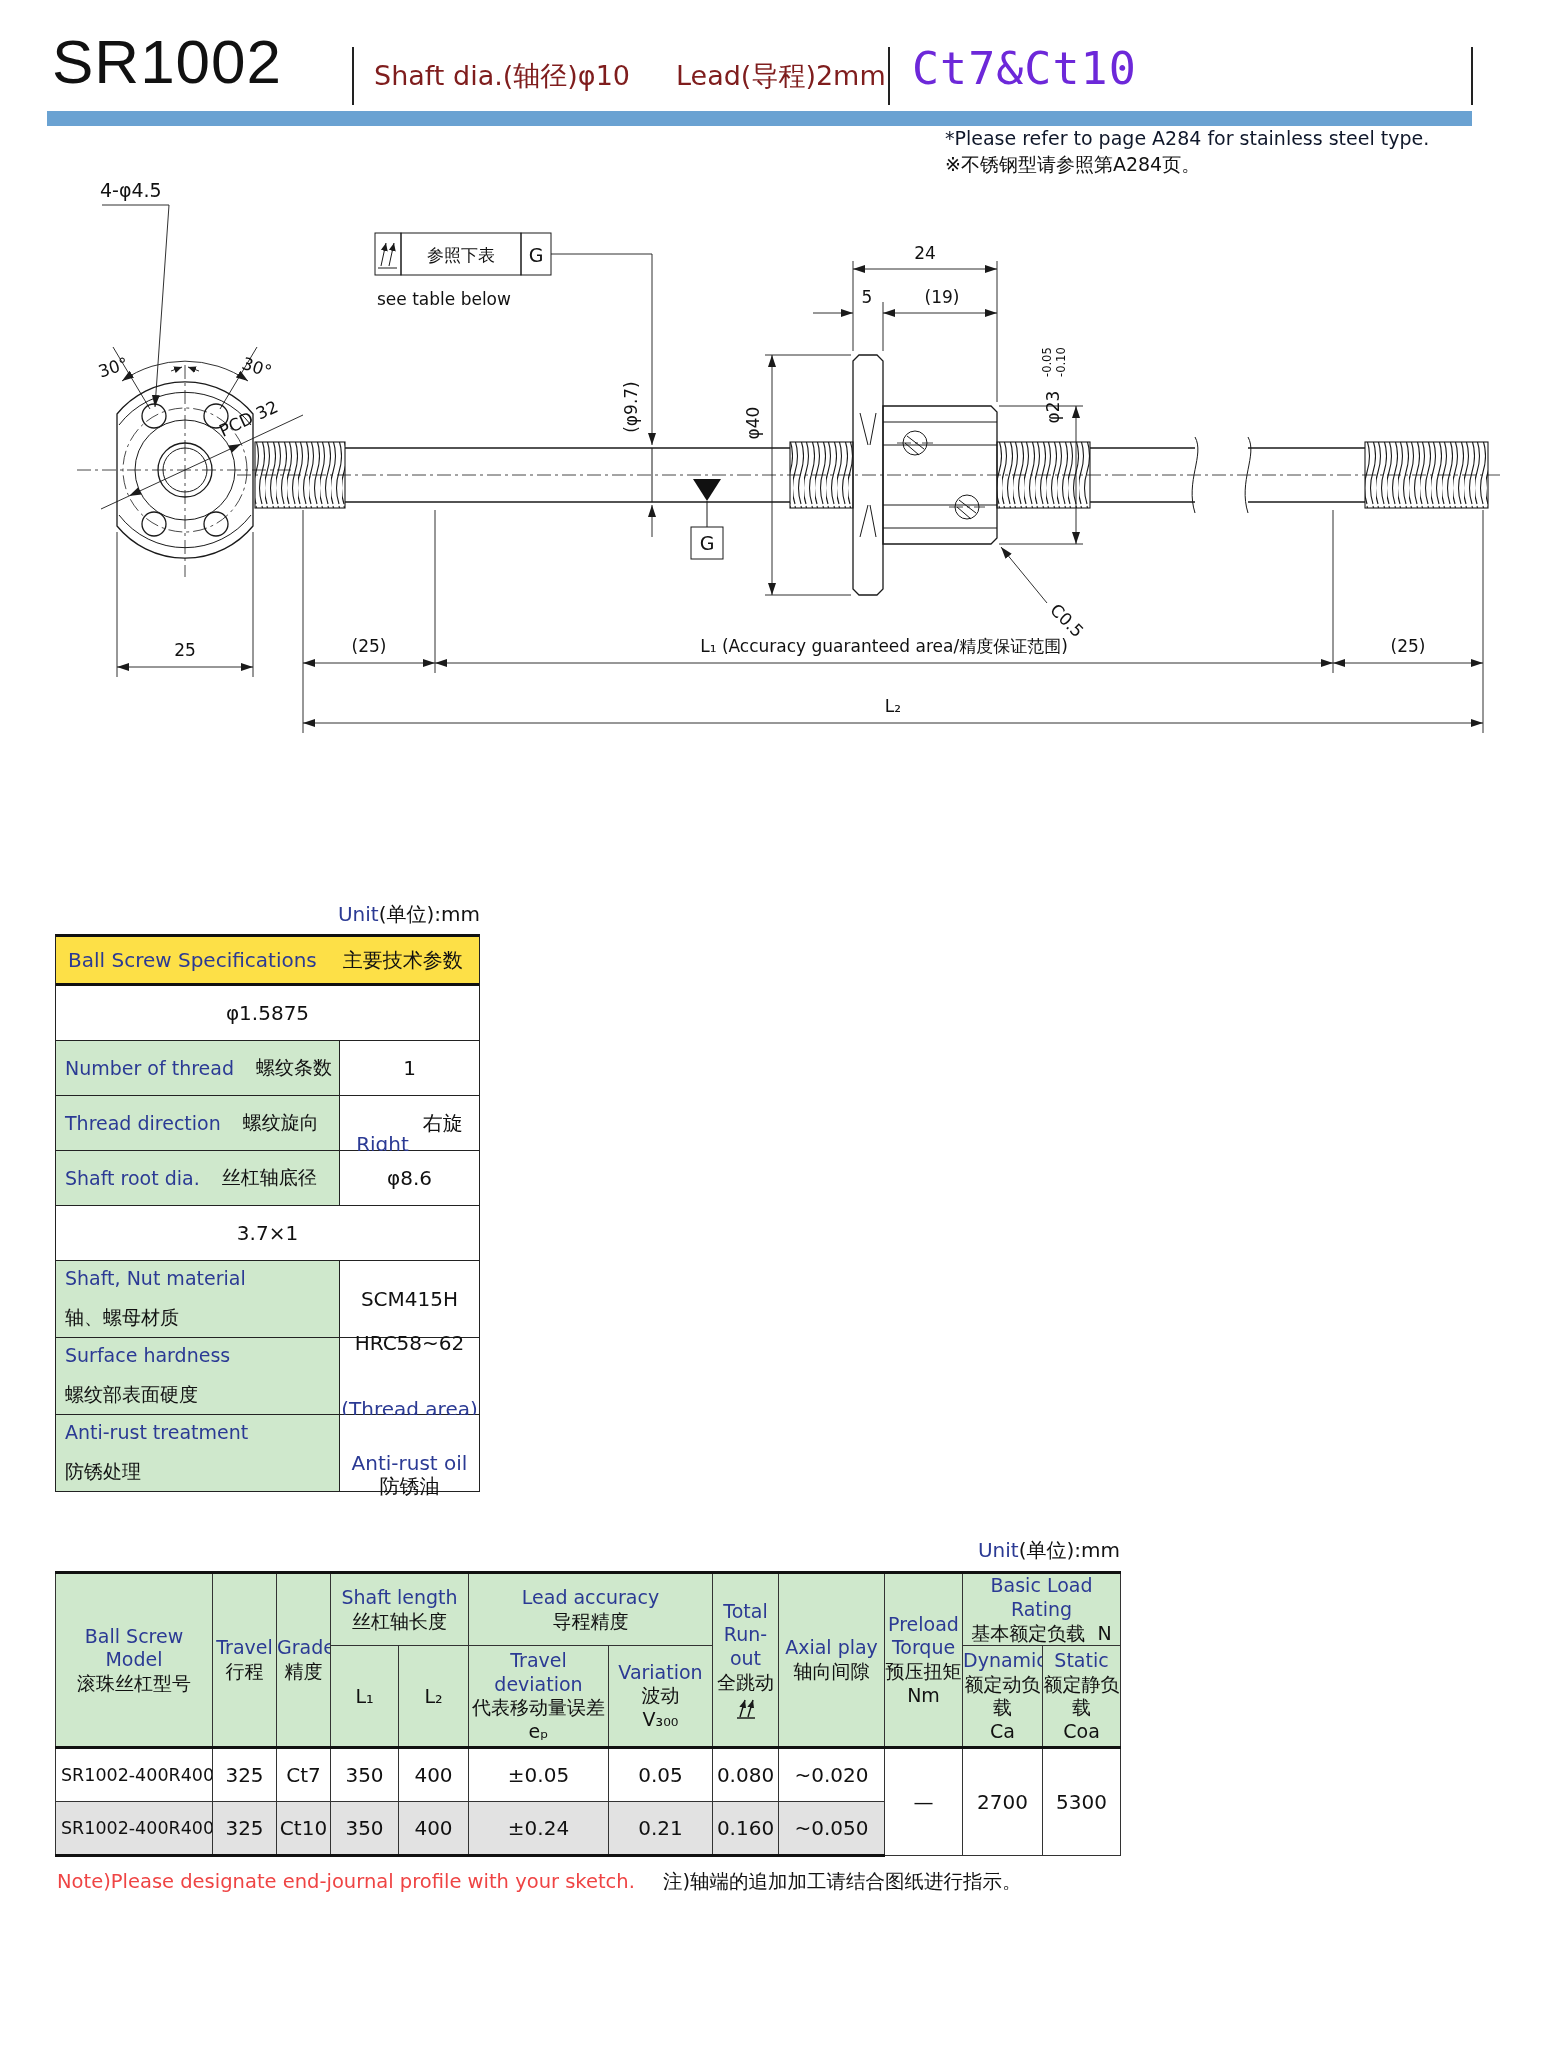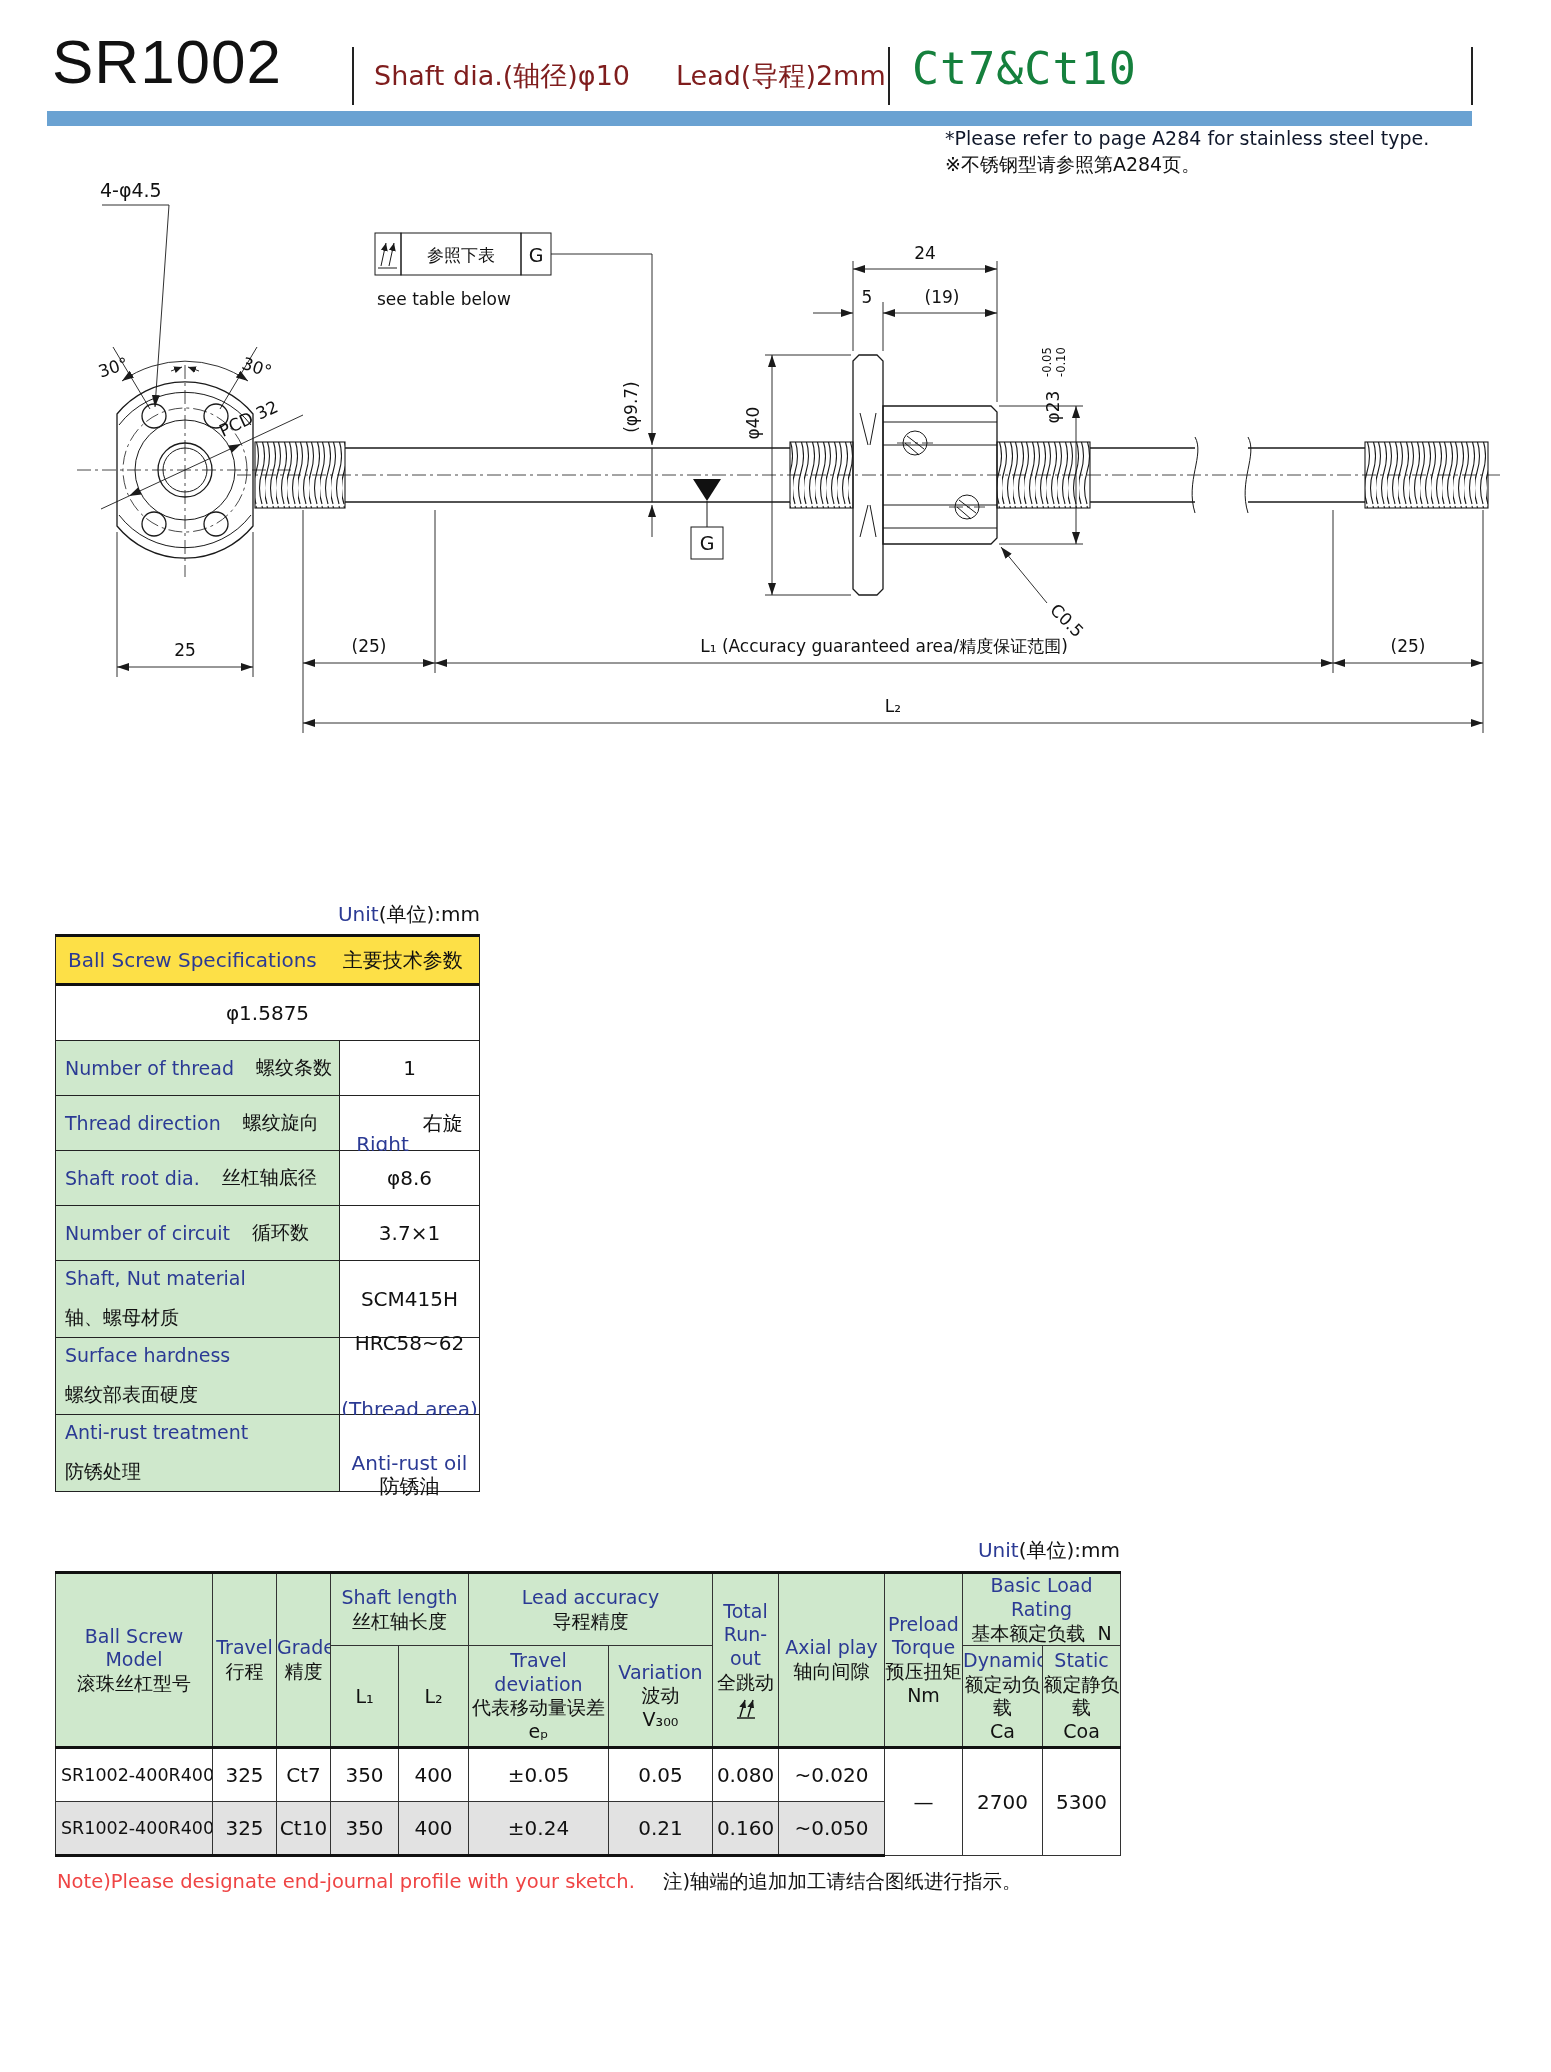--- a/index.html
+++ b/index.html
@@ -11,21 +11,21 @@
   .abs{position:absolute;}
   
   #model-title{left:52px;top:26px;font-size:62px;font-weight:500;letter-spacing:1px;
     font-family:"Liberation Sans","DejaVu Sans",sans-serif;color:#111;}
   .vsep{width:2px;background:#222;}
   #sep1{left:352px;top:47px;height:58px;}
   #sep2{left:888px;top:47px;height:58px;}
   #sep3{left:1471px;top:47px;height:58px;}
   #subtitle{left:374px;top:58px;font-size:27px;color:#7f1d1d;white-space:nowrap;}
   #subtitle .gap{display:inline-block;width:46px;}
-  #grade-badge{left:912px;top:42px;font-size:45px;color:#15803d;
+  #grade-badge{left:912px;top:42px;font-size:45px;color:#6d28d9;
     font-family:"DejaVu Sans Mono","Liberation Mono",monospace;font-weight:500;letter-spacing:1px;}
   #header-bar{left:47px;top:111px;width:1425px;height:15px;background:#6aa2d2;}
   #note-en{left:945px;top:127px;font-size:19px;color:#0f172a;}
   #note-zh{left:945px;top:152px;font-size:19px;color:#111;}
   
   #drawing{left:45px;top:175px;}
   .ol{fill:none;stroke:#1a1a1a;stroke-width:1.3px;}
   .thn{fill:none;stroke:#1a1a1a;stroke-width:1px;}
   .cl{fill:none;stroke:#1a1a1a;stroke-width:0.8px;stroke-dasharray:14 4 3 4;}
   .dim{fill:none;stroke:#1a1a1a;stroke-width:0.9px;}
@@ -284,24 +284,20 @@
   <div class="srow h54">
     <div class="lbl">
         <span class="en">Shaft root dia.</span>
         <span class="zh">丝杠轴底径</span>
       </div>
     <div class="val">
         <span>φ8.6</span>
       </div>
   </div>
   <div class="srow h54">
-    <div class="lbl">
-        <span class="en">Number of circuit</span>
-        <span class="zh">循环数</span>
-      </div>
     <div class="val">
         <span>3.7×1</span>
       </div>
   </div>
   <div class="srow h76">
     <div class="lbl stack">
         <span class="en">Shaft, Nut material</span>
         <span class="zh">轴、螺母材质</span>
       </div>
     <div class="val">

